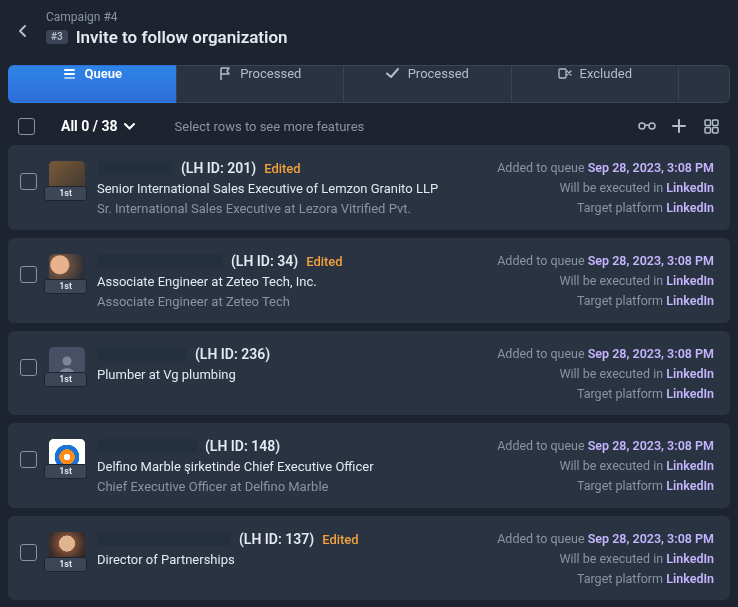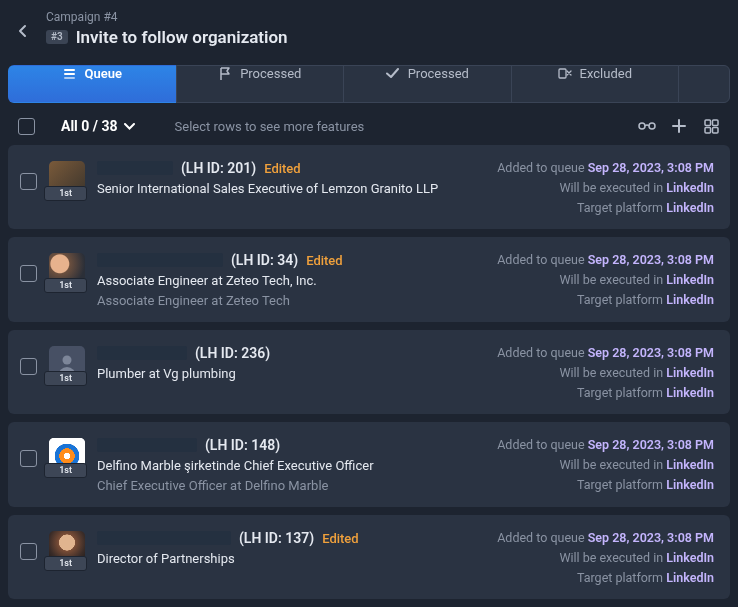--- a/index.html
+++ b/index.html
@@ -218,20 +218,21 @@
         </div>
         <div class="conn-badge">1st</div>
       </div>
       <div class="row-main">
         <div class="name-line">
           <span class="name-redact" style="width:76px"></span>
           <span class="lh-id">(LH ID: 201)</span>
           <span class="edited">Edited</span>
         </div>
         <div class="job1">Senior International Sales Executive of Lemzon Granito LLP</div>
+        <div class="job2">Sr. International Sales Executive at Lezora Vitrified Pvt.</div>
       </div>
       <div class="row-meta">
         <div class="meta-line"><span>Added to queue</span> <span class="strong">Sep 28, 2023, 3:08 PM</span></div>
         <div class="meta-line"><span>Will be executed in</span> <span class="strong">LinkedIn</span></div>
         <div class="meta-line"><span>Target platform</span> <span class="strong">LinkedIn</span></div>
       </div>
     </div>
     <div class="row">
       <div class="row-check"></div>
       <div class="avatar-wrap">

